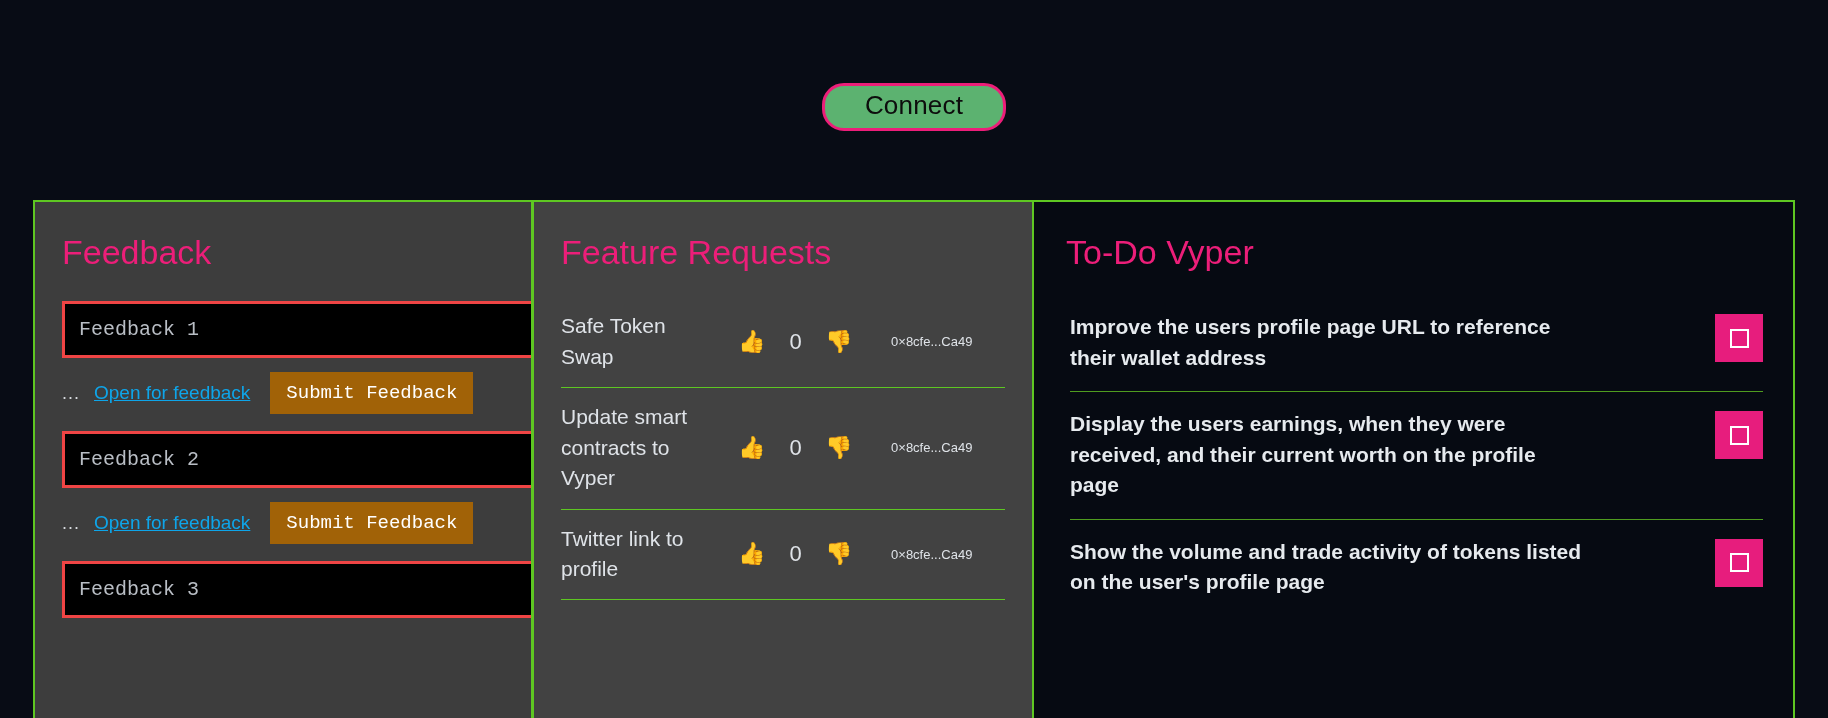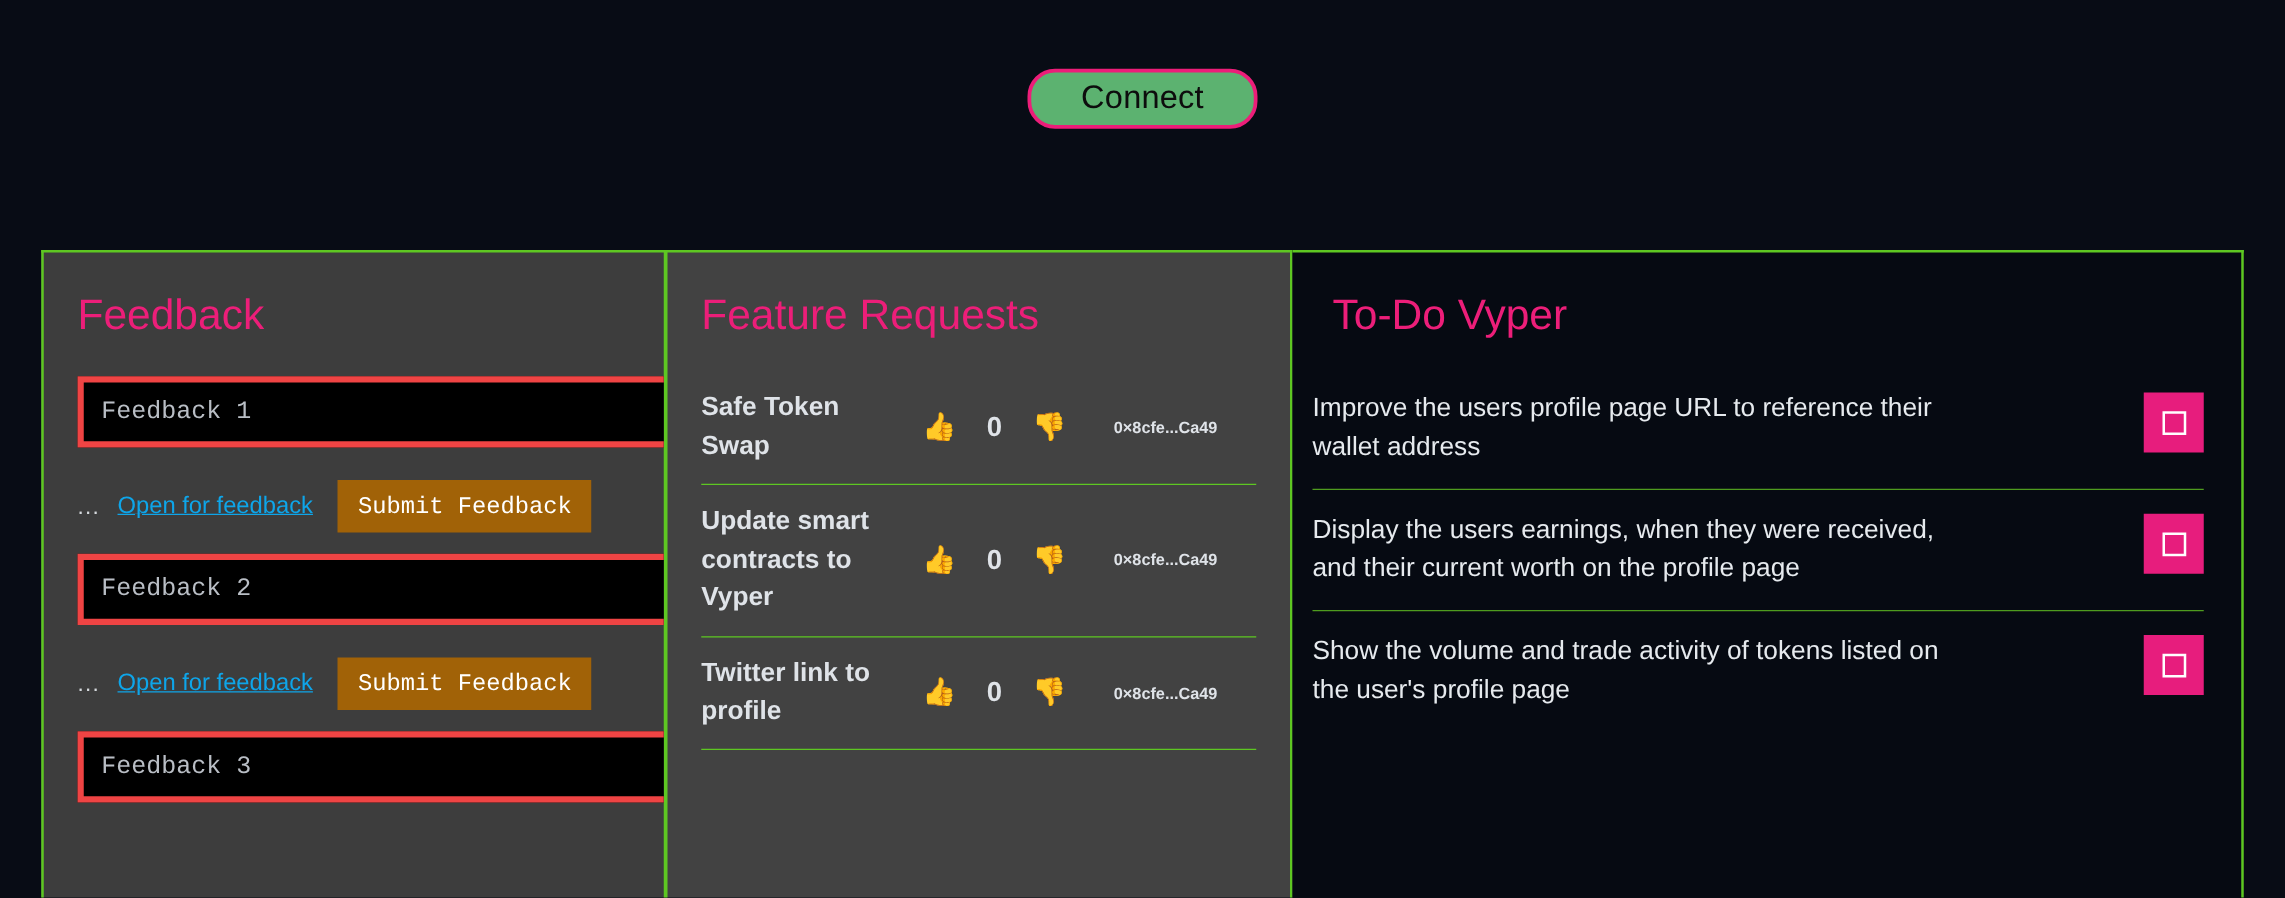--- a/index.html
+++ b/index.html
@@ -17,21 +17,21 @@
   }
 
   
   .connect-bar {
     width: 100%;
     height: 175px;
     display: flex;
     align-items: flex-start;
     justify-content: center;
     box-sizing: border-box;
-    padding-top: 55px;
+    padding-top: 83px;
   }
   .connect-btn {
     background: #5cb270;
     border: 3px solid #ec1e79;
     border-radius: 22px;
     color: #0d0d0d;
     font-size: 26px;
     font-family: "Liberation Sans", sans-serif;
     padding: 5px 40px 7px 40px;
     line-height: 1.15;
@@ -88,27 +88,27 @@
   
   .feedback-body {
     padding: 30px 27px 0 27px;
   }
   .feedback-input {
     display: block;
     box-sizing: border-box;
     width: 536px;
     height: 57px;
     background: #000000;
-    border: 5px solid #ef4444;
+    border: 3px solid #ef4444;
     color: #cfd4da;
     font-family: "Liberation Mono", monospace;
     font-size: 20px;
     padding: 0 14px;
     outline: none;
-    margin-bottom: 26px;
+    margin-bottom: 14px;
   }
   .feedback-input::placeholder { color: #b9bec5; }
   .feedback-row {
     display: flex;
     align-items: center;
     margin-bottom: 17px;
   }
   .fb-dots {
     font-size: 18px;
     color: #d6dade;
@@ -134,21 +134,20 @@
   }
 
   
   .features-body { padding: 26px 27px 0 27px; }
   .feature-row {
     display: flex;
     border-bottom: 1px solid #5ec722;
     padding: 14px 0 15px 0;
     min-height: 60px;
     box-sizing: border-box;
-    font-weight: bold;
   }
   .feature-name {
     width: 155px;
     font-size: 21px;
     color: #dfe3e8;
     line-height: 1.45;
     flex-shrink: 0;
   }
   .vote-group {
     display: flex;
@@ -169,21 +168,21 @@
     text-align: center;
   }
   .feature-addr {
     font-size: 13px;
     color: #dfe3e8;
     white-space: nowrap;
     margin-left: 38px;
   }
 
   
-  .todo-body { padding: 24px 30px 0 16px; }
+  .todo-body { padding: 24px 30px 0 36px; font-weight: bold; }
   .todo-row {
     display: flex;
     align-items: flex-start;
     justify-content: space-between;
     border-bottom: 1px solid #4f9c1f;
     padding: 17px 0 18px 0;
   }
   .todo-row:last-child { border-bottom: none; }
   .todo-text {
     font-size: 21px;

